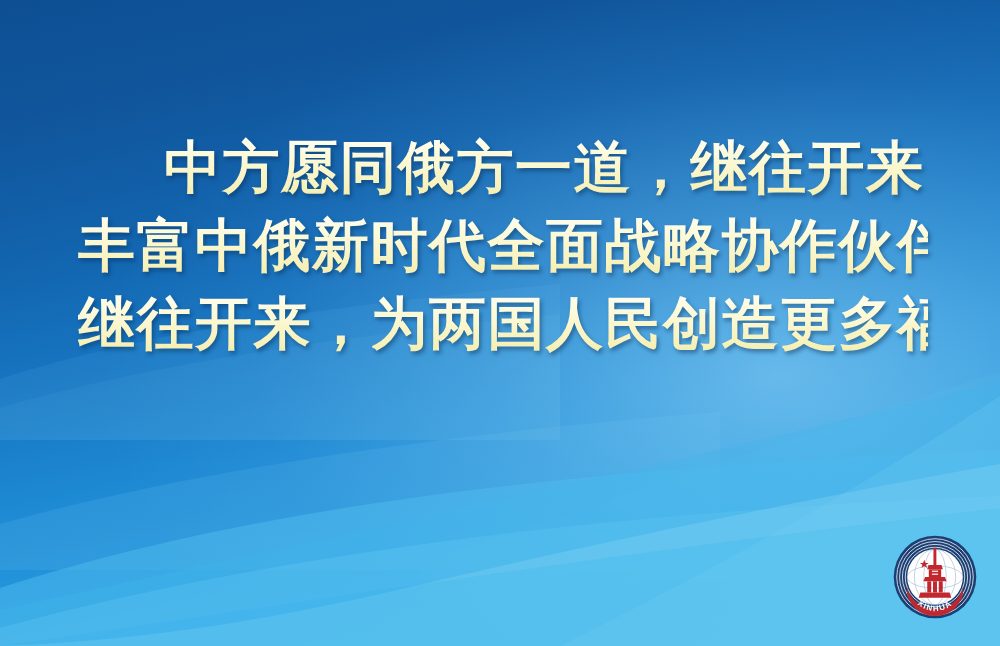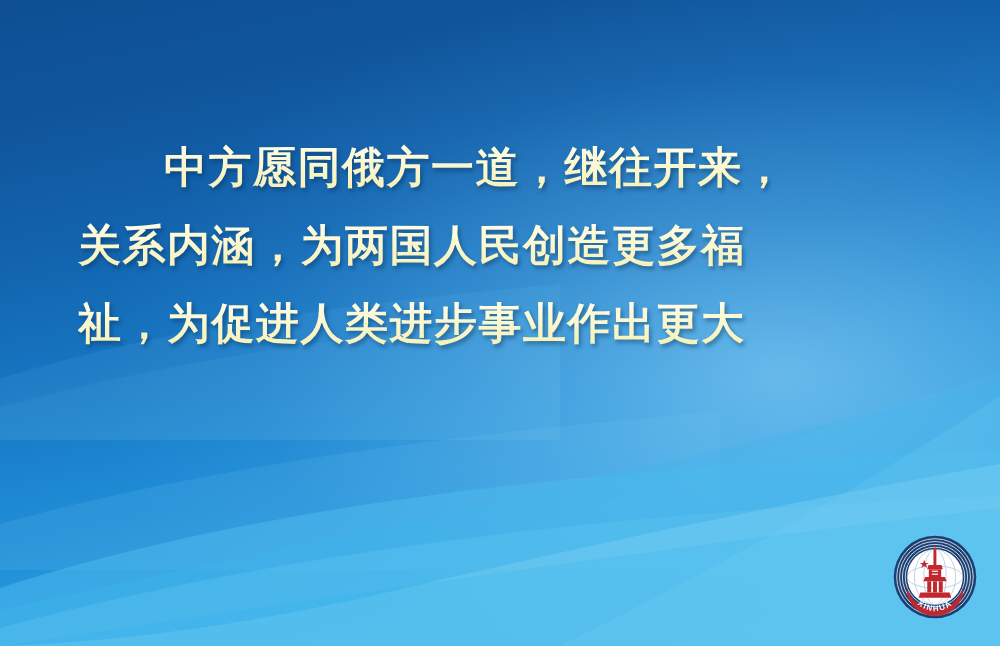--- a/index.html
+++ b/index.html
@@ -43,21 +43,21 @@
   #quote {
     position: absolute;
     left: 0;
     right: 0;
     top: 128px;
     padding: 0 72px 0 78px;
     box-sizing: border-box;
     z-index: 5;
   }
   .qline {
-    font-size: 43px;
+    font-size: 57px;
     line-height: 78px;
     letter-spacing: 1.5px;
     font-weight: 700;
     white-space: pre;
     color: #fbf8d4;
     background: linear-gradient(180deg, #ffffff 0%, #fdfbdf 30%, #f8f2bd 72%, #f2e9a8 100%);
     -webkit-background-clip: text;
     background-clip: text;
     -webkit-text-fill-color: transparent;
     text-shadow: 0 0 0 rgba(0,0,0,0);
@@ -111,22 +111,22 @@
   </div>
 
   <div class="wave" style="right:0; bottom:0; width:440px; height:250px; opacity:.55;">
     <svg viewBox="0 0 440 250" width="440" height="250" preserveAspectRatio="none">
       <path d="M440,0 C320,80 180,160 0,250 L440,250 Z" fill="#7fd3f5" opacity="0.35"></path>
     </svg>
   </div>
 
   <div id="quote">
     <div class="qline indent">中方愿同俄方一道，继往开来，</div>
-    <div class="qline">关系内涵，为两国人民创造更多福</div>
-    <div class="qline">祉，为促进人类进步事业作出更大</div>
+    <div class="qline">丰富中俄新时代全面战略协作伙伴</div>
+    <div class="qline">继往开来，为两国人民创造更多福</div>
   </div>
 
   <div id="logo">
     <svg viewBox="0 0 100 100" xmlns="http://www.w3.org/2000/svg">
 
       <circle cx="50" cy="50" r="48" fill="#1b3f73"></circle>
       <g stroke="#ffffff" stroke-width="1.05" fill="none" opacity="0.85">
         <circle cx="50" cy="50" r="44.5"></circle>
         <circle cx="50" cy="50" r="41.2"></circle>
         <circle cx="50" cy="50" r="37.9"></circle>

